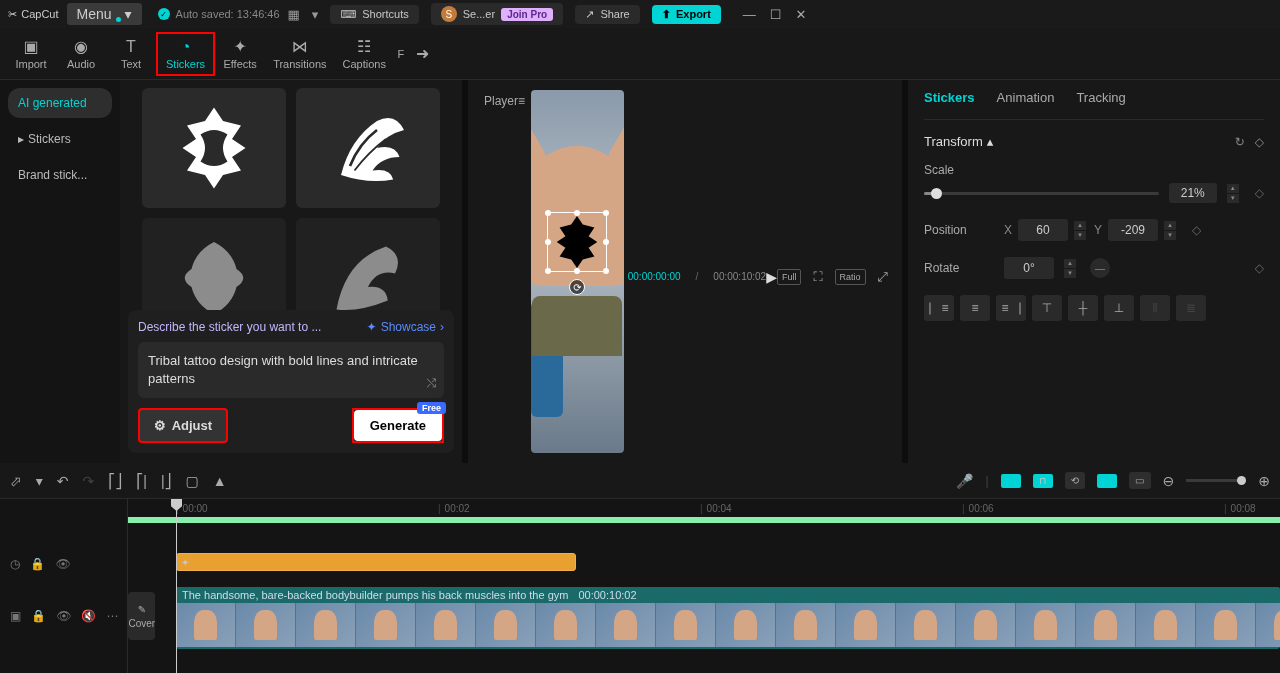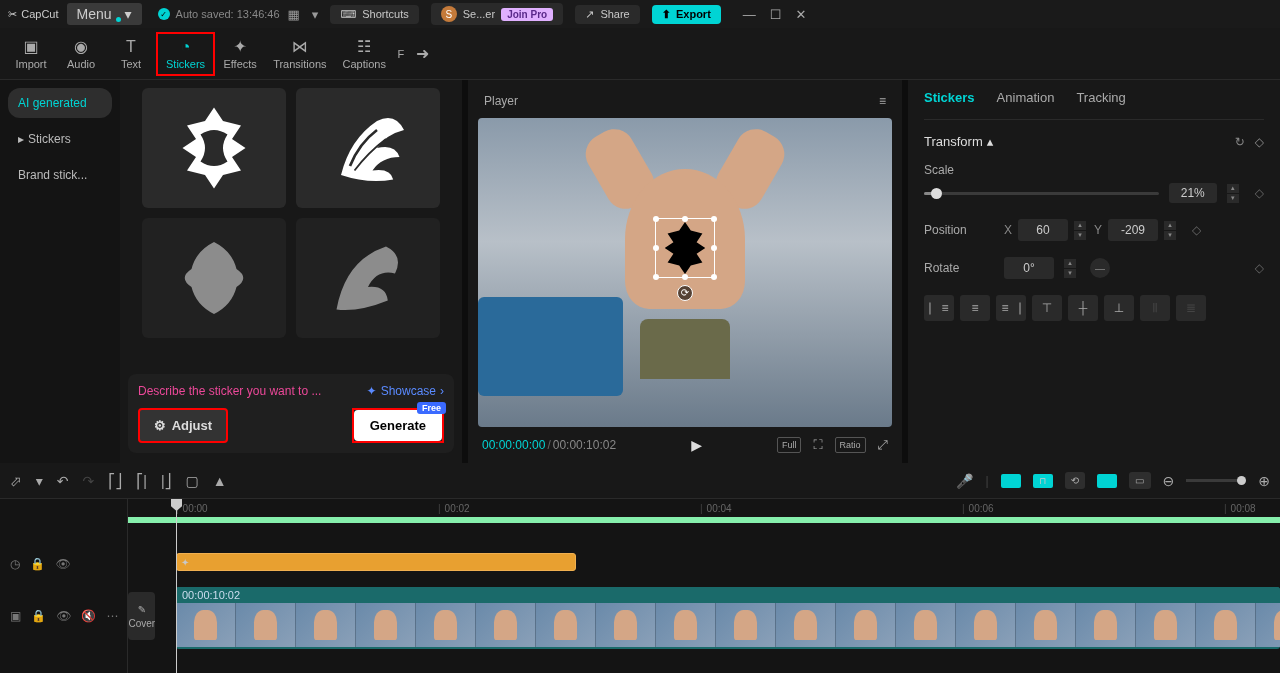--- a/index.html
+++ b/index.html
@@ -38,32 +38,32 @@
 .left-panel { width: 462px; background: #181818; display: flex; }
 .left-sidebar { width: 120px; background: #141414; padding: 8px; display: flex; flex-direction: column; gap: 6px; }
 .side-item { padding: 8px 10px; border-radius: 12px; color: #bbb; font-size: 12px; cursor: pointer; display: flex; align-items: center; gap: 4px; }
 .side-item.active { background: #2e2e2e; color: #00d4d4; }
 .left-content { flex: 1; padding: 8px; position: relative; }
 .sticker-grid { display: grid; grid-template-columns: 1fr 1fr; gap: 10px; padding: 0 14px; }
 .sticker-card { aspect-ratio: 1.2; background: #2a2a2a; border-radius: 6px; display: flex; align-items: center; justify-content: center; overflow: hidden; }
 .sticker-card svg { width: 75%; height: 75%; }
 .ai-panel { position: absolute; bottom: 10px; left: 8px; right: 8px; background: #1f1f1f; border-radius: 8px; padding: 10px; }
 .ai-header { display: flex; justify-content: space-between; align-items: center; margin-bottom: 8px; }
-.ai-hint { color: #ec4899; font-size: 12px; }
+.ai-hint { color: #c4b5fd; font-size: 12px; }
 .showcase { color: #5a8aff; font-size: 12px; display: flex; align-items: center; gap: 4px; cursor: pointer; }
 .ai-textarea { background: #2a2a2a; border-radius: 6px; padding: 10px; color: #ddd; font-size: 13px; line-height: 1.4; position: relative; }
 .ai-shuffle { position: absolute; right: 8px; bottom: 6px; color: #888; cursor: pointer; font-size: 12px; }
 .ai-buttons { display: flex; justify-content: space-between; margin-top: 10px; gap: 8px; }
 .adjust-btn { background: #333; color: #ddd; padding: 8px 14px; border-radius: 4px; font-size: 13px; font-weight: 600; display: flex; align-items: center; gap: 6px; cursor: pointer; }
 .generate-wrap { position: relative; }
 .generate-btn { background: #fff; color: #000; padding: 8px 16px; border-radius: 4px; font-size: 13px; font-weight: 700; cursor: pointer; }
 .free-badge { position: absolute; top: -8px; right: -4px; background: #3a6aff; color: #fff; font-size: 9px; padding: 1px 5px; border-radius: 3px; font-weight: 600; }
 
 
-.center-panel { flex: 1; background: #181818; padding: 10px; margin: 0 6px; display: flex; flex-direction: column; }
+.center-panel { flex: 1; background: #181818; padding: 10px; margin: 0 6px; display: flex; }
 .player-header { display: flex; justify-content: space-between; padding: 4px 6px 10px; color: #aaa; }
 .player-menu { cursor: pointer; }
 .player-viewport { flex: 1; background: #0a0a0a; display: flex; align-items: center; justify-content: center; position: relative; border-radius: 4px; overflow: hidden; }
 .video-frame { width: 100%; height: 100%; background: linear-gradient(180deg, #8a9aaa 0%, #b8c0c8 40%, #6a7a8a 100%); position: relative; }
 .gym-scene { position: absolute; inset: 0; }
 .figure-back { position: absolute; left: 50%; top: 10%; transform: translateX(-50%); width: 160px; height: 200px; }
 .body-shape { position: absolute; top: 20px; left: 20px; width: 120px; height: 140px; background: #d4a686; border-radius: 50% 50% 20% 20%; }
 .arms { position: absolute; top: 0; left: -10px; width: 180px; height: 50px; }
 .arm-l { position: absolute; left: 0; top: -20px; width: 50px; height: 80px; background: #d4a686; border-radius: 20px; transform: rotate(-30deg); }
 .arm-r { position: absolute; right: 0; top: -20px; width: 50px; height: 80px; background: #d4a686; border-radius: 20px; transform: rotate(30deg); }
@@ -71,21 +71,21 @@
 .sticker-overlay svg { width: 100%; height: 100%; }
 .handle { position: absolute; width: 6px; height: 6px; background: #fff; border-radius: 50%; }
 .h-tl { top: -3px; left: -3px; } .h-tr { top: -3px; right: -3px; }
 .h-bl { bottom: -3px; left: -3px; } .h-br { bottom: -3px; right: -3px; }
 .h-tc { top: -3px; left: 50%; margin-left: -3px; }
 .h-bc { bottom: -3px; left: 50%; margin-left: -3px; }
 .h-lc { left: -3px; top: 50%; margin-top: -3px; }
 .h-rc { right: -3px; top: 50%; margin-top: -3px; }
 .rotate-handle { position: absolute; bottom: -24px; left: 50%; transform: translateX(-50%); width: 16px; height: 16px; background: rgba(0,0,0,.6); border: 1px solid #fff; border-radius: 50%; display: flex; align-items: center; justify-content: center; color: #fff; font-size: 10px; }
 .player-controls { display: flex; align-items: center; justify-content: space-between; padding: 10px 4px 0; }
-.time-display { display: flex; gap: 2px; font-size: 12px; }
+.time-display { display: flex; gap: 15px; font-size: 10px; }
 .time-current { color: #00d4d4; }
 .time-sep { color: #666; }
 .time-total { color: #888; }
 .play-btn { color: #ddd; font-size: 14px; cursor: pointer; }
 .player-right-controls { display: flex; gap: 12px; align-items: center; }
 .pc-btn { border: 1px solid #555; color: #aaa; font-size: 9px; padding: 2px 4px; border-radius: 2px; cursor: pointer; }
 .pc-icon { color: #aaa; cursor: pointer; font-size: 13px; }
 
 
 .right-panel { width: 372px; background: #181818; padding: 10px 16px; overflow-y: auto; }
@@ -283,20 +283,24 @@
       </div>
       <div class="ai-panel">
         <div class="ai-header">
           <span class="ai-hint">Describe the sticker you want to ...</span>
           <span class="showcase">
             <span>✦</span>
             <span>Showcase</span>
             <span>›</span>
           </span>
         </div>
+        <div class="ai-textarea">
+          <span>Tribal tattoo design with bold lines and intricate patterns</span>
+          <span class="ai-shuffle">⤭</span>
+        </div>
         <div class="ai-buttons">
           <div class="adjust-btn highlight-red">
             <span>⚙</span>
             <span>Adjust</span>
           </div>
           <div class="generate-wrap highlight-red">
             <span class="free-badge">Free</span>
             <div class="generate-btn">
               <span>Generate</span>
             </div>
@@ -500,20 +504,21 @@
         <span class="tl-tick" style="left:1096px;">00:08</span>
       </div>
       <div class="tl-track">
         <div class="tl-sticker-clip">
           <span style="font-size:10px;">✦</span>
         </div>
       </div>
       <div class="tl-video-track">
         <div class="tl-video-clip">
           <div class="tl-clip-label">
+            <span>The handsome, bare-backed bodybuilder pumps his back muscles into the gym</span>
             <span>00:00:10:02</span>
           </div>
           <div class="tl-thumbs">
             <div class="tl-thumb"></div>
               <div class="tl-thumb"></div>
               <div class="tl-thumb"></div>
               <div class="tl-thumb"></div>
             <div class="tl-thumb"></div>
               <div class="tl-thumb"></div>
               <div class="tl-thumb"></div>

